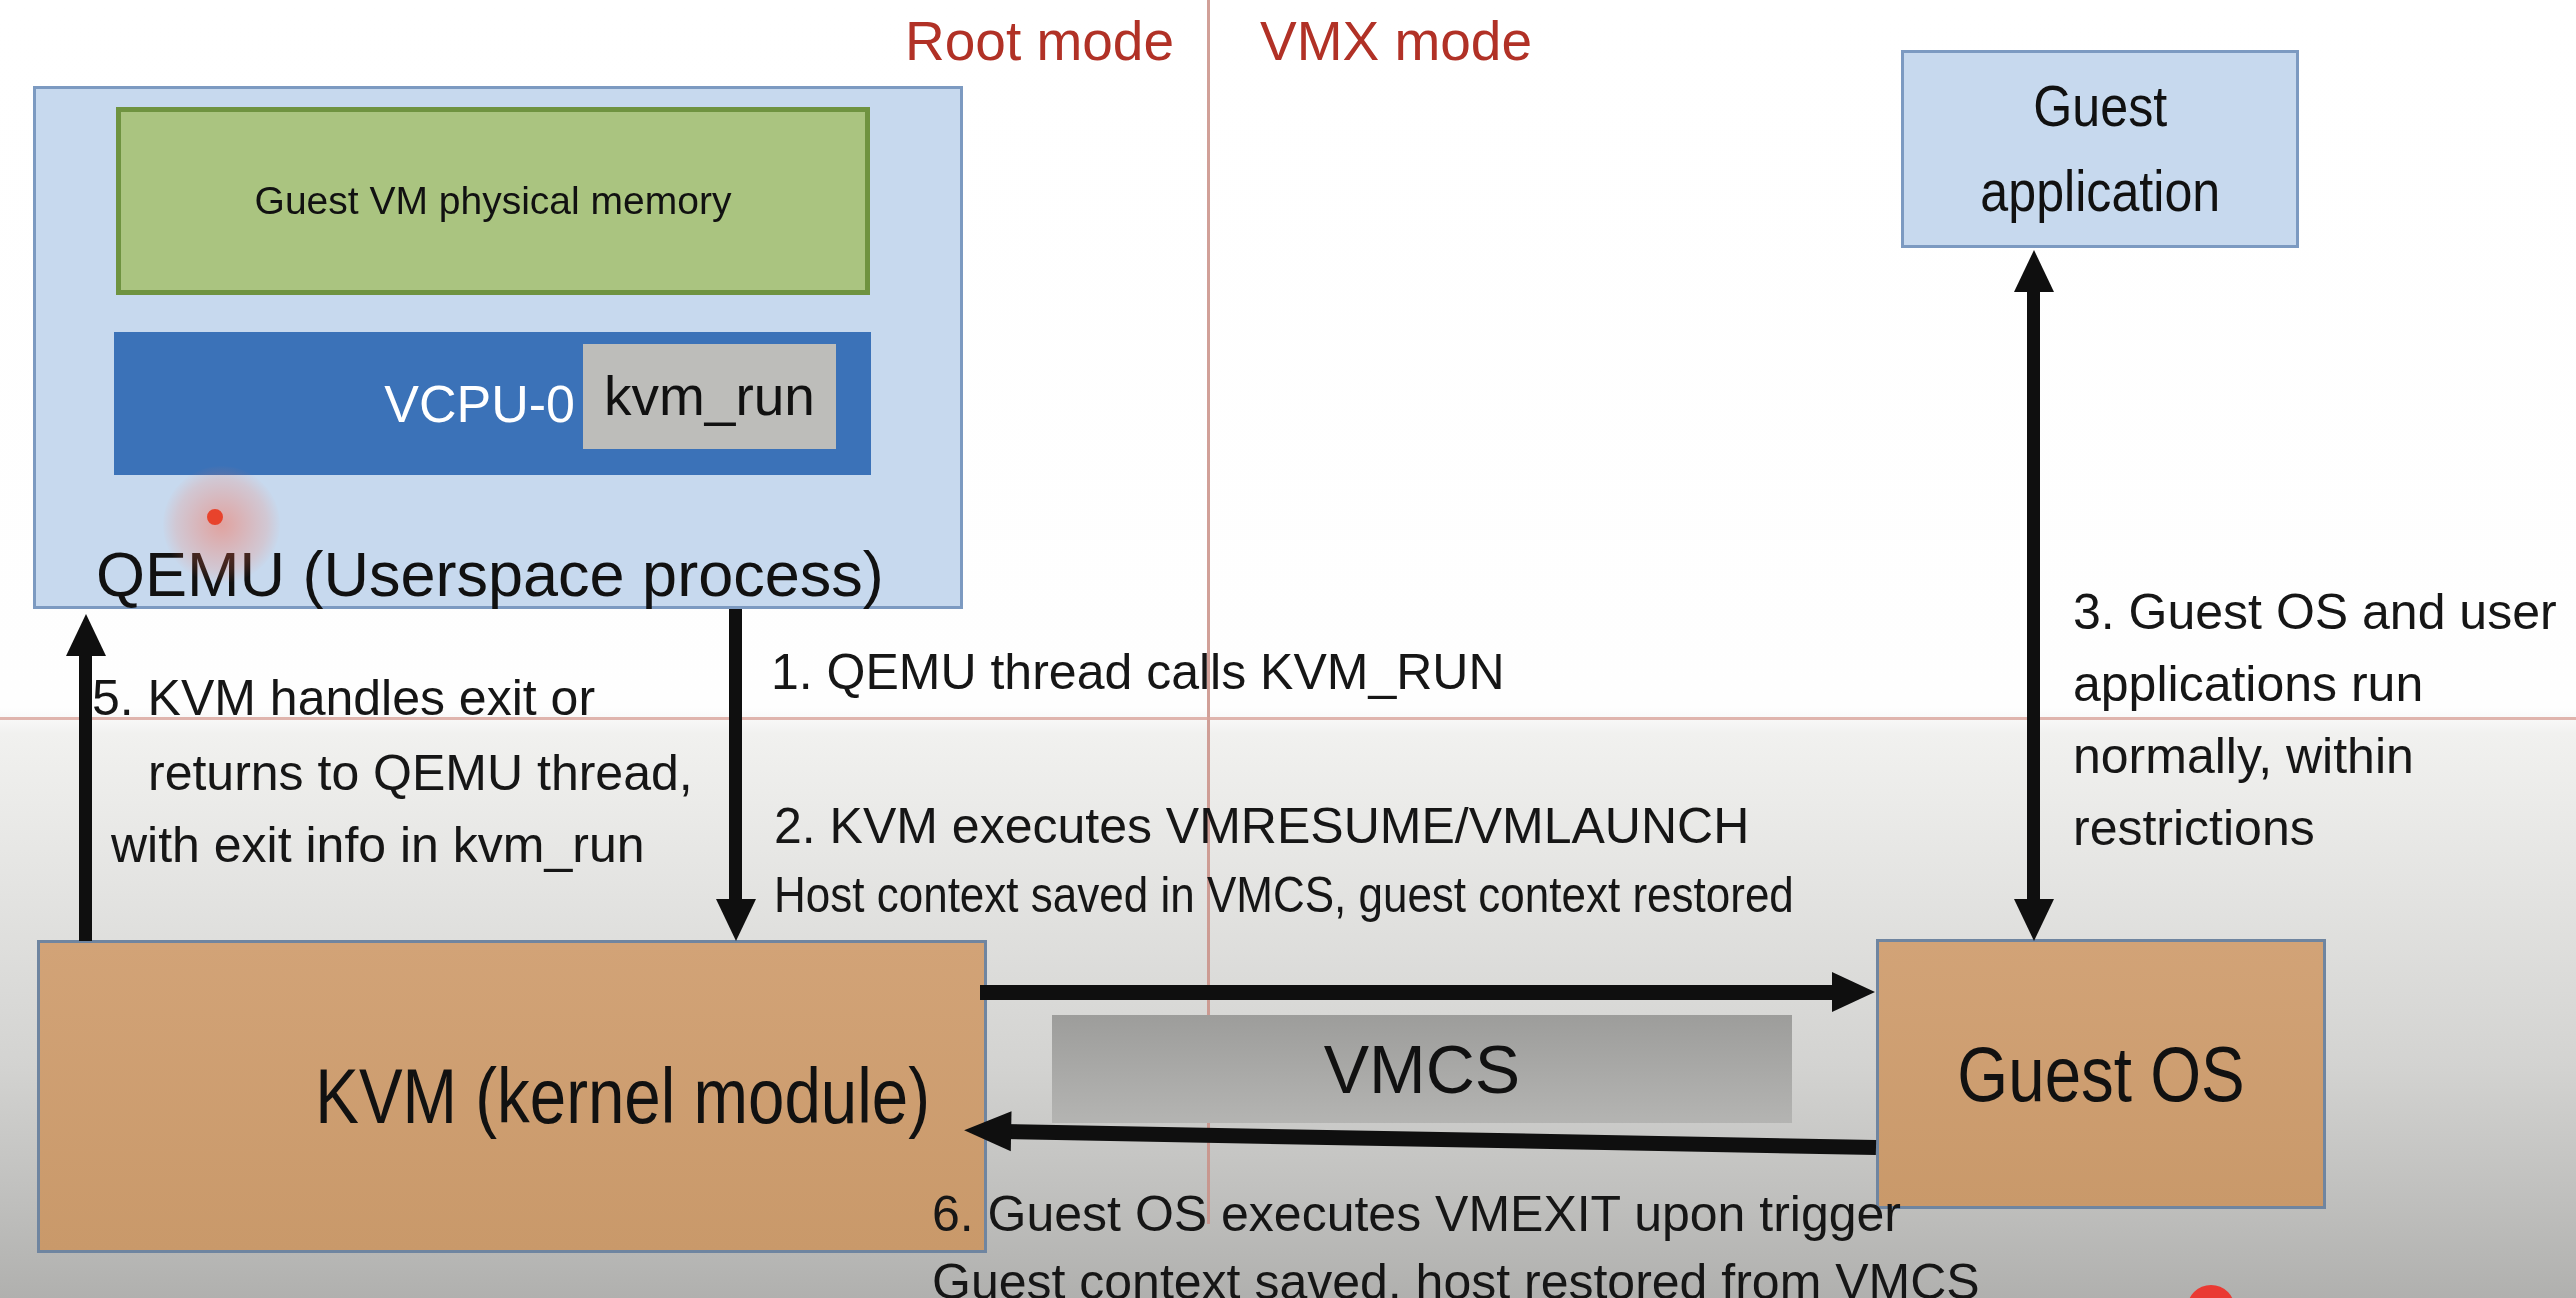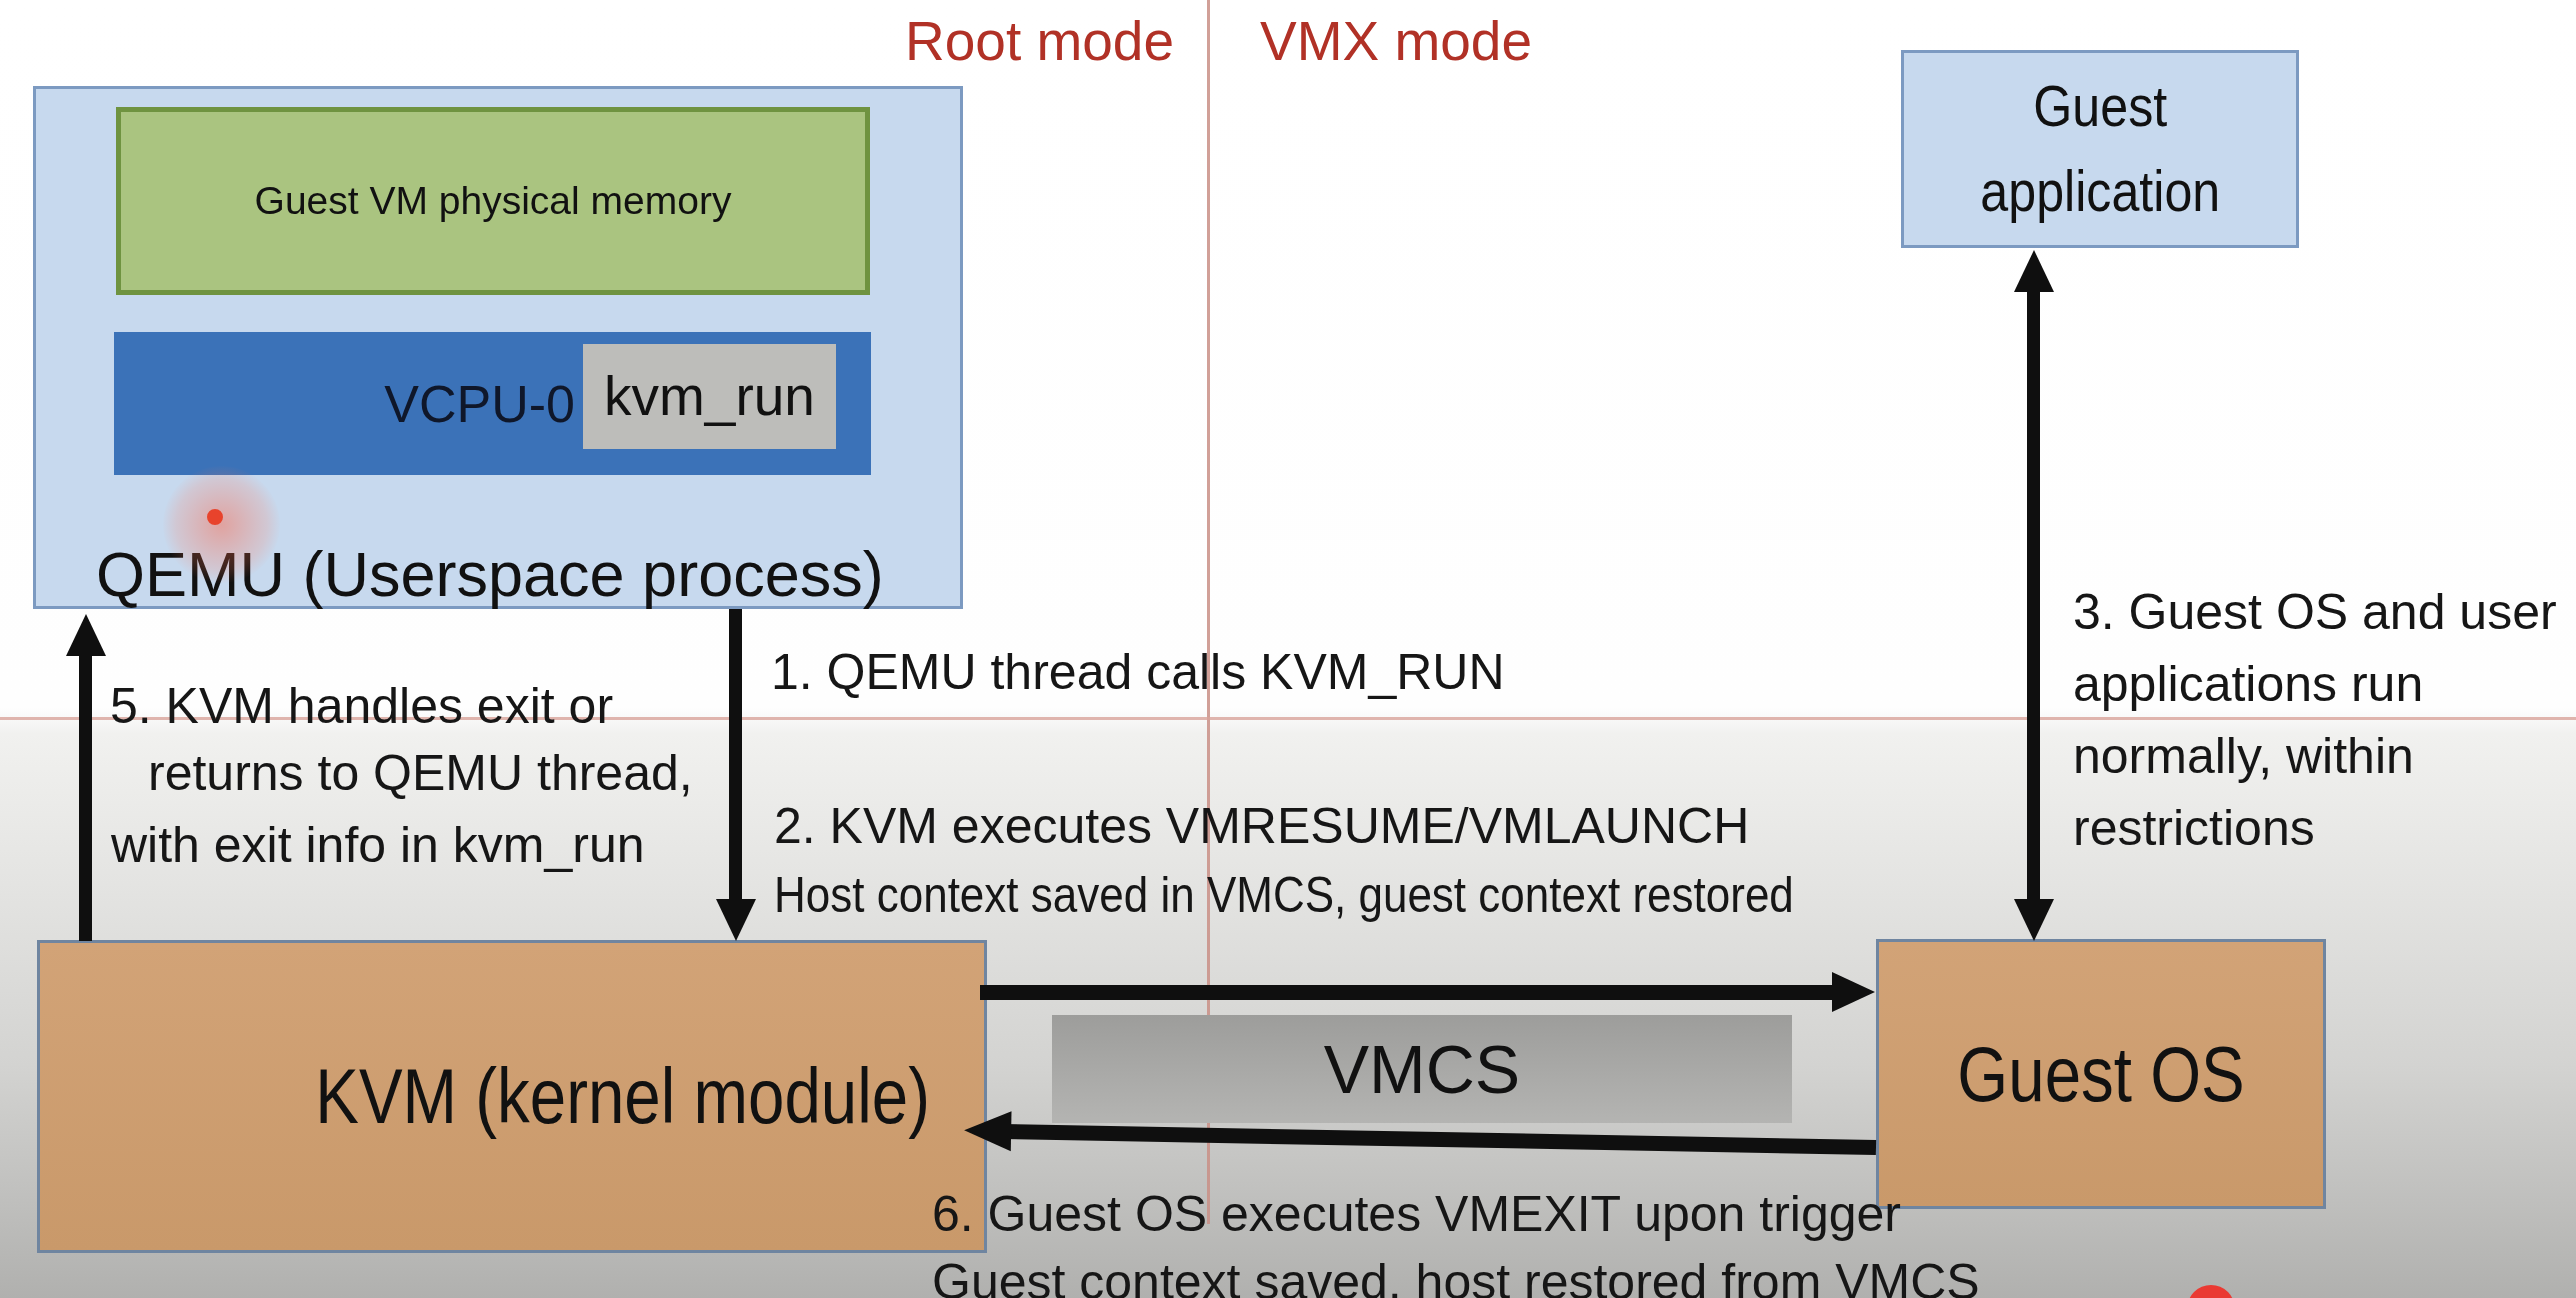--- a/index.html
+++ b/index.html
@@ -16,21 +16,21 @@
   #divider-v{left:1207px;top:0;width:3.3px;height:1224px;background:#c98f86;opacity:.85;}
   #divider-h{left:0;top:717px;width:2576px;height:3.3px;background:#d8a29a;opacity:.8;}
   .mode-label{top:10px;font-size:55px;line-height:62px;color:#b13126;font-weight:400;}
   #root-mode{left:905px;}
   #vmx-mode{left:1260px;}
 
   
   #qemu-box{left:33px;top:86px;width:930px;height:523px;background:#c7d9ee;border:3.3px solid #7c9ac1;}
   #green-box{left:80px;top:18.3px;width:754px;height:188px;background:#aac480;border:5px solid #6f9340;font-size:39px;color:#111;}
   #blue-bar{left:78px;top:243px;width:757px;height:143px;background:#3b72b8;}
-  #vcpu-label{left:0;top:0;width:461px;height:143px;display:flex;align-items:center;justify-content:flex-end;color:#0f172a;font-size:52px;}
+  #vcpu-label{left:0;top:0;width:461px;height:143px;display:flex;align-items:center;justify-content:flex-end;color:#ffffff;font-size:52px;}
   #kvmrun-box{left:469px;top:11.7px;width:253px;height:105px;background:#bdbdba;font-size:55px;color:#111;}
   #qemu-title{left:60px;top:449px;font-size:63px;color:#111;}
 
   
   #guest-app-box{left:1901px;top:50px;width:398px;height:198px;background:#c7d9ee;border:3.3px solid #7c9ac1;flex-direction:column;font-size:57px;line-height:85px;color:#111;}
   #guest-app-box .inner{transform:scaleX(.88);text-align:center;}
 
   
   .tan-box{background:linear-gradient(180deg,#d2a377,#c9996a);border:3.3px solid #6f85a0;font-size:77px;color:#111;}
   #kvm-box{left:37px;top:940px;width:950px;height:313px;justify-content:flex-end;}
@@ -128,21 +128,21 @@
 
   <div class="ann" style="left:771px;top:643px;">1. QEMU thread calls KVM_RUN</div>
   <div class="ann" style="left:774px;top:797px;">2. KVM executes VMRESUME/VMLAUNCH</div>
   <div class="ann cond" style="left:774px;top:866px;">Host context saved in VMCS, guest context restored</div>
   <div class="ann" style="left:2073px;top:583px;">3. Guest OS and user</div>
   <div class="ann" style="left:2073px;top:655px;">applications run</div>
   <div class="ann" style="left:2073px;top:727px;">normally, within</div>
   <div class="ann" style="left:2073px;top:799px;">restrictions</div>
   <div class="ann" style="left:932px;top:1185px;">6. Guest OS executes VMEXIT upon trigger</div>
   <div class="ann" style="left:932px;top:1253px;">Guest context saved, host restored from VMCS</div>
-  <div class="ann" style="left:110px;top:669px;margin-top:8px;">5. KVM handles exit or</div>
+  <div class="ann" style="left:92px;top:669px;">5. KVM handles exit or</div>
   <div class="ann" style="left:148px;top:744px;">returns to QEMU thread,</div>
   <div class="ann" style="left:111px;top:816px;">with exit info in kvm_run</div>
 
   <div class="abs" id="cursor-glow"></div>
   <div class="abs" id="cursor-ring"></div>
   <div class="abs" id="red-dot"></div>
 
 </div>
 
 

